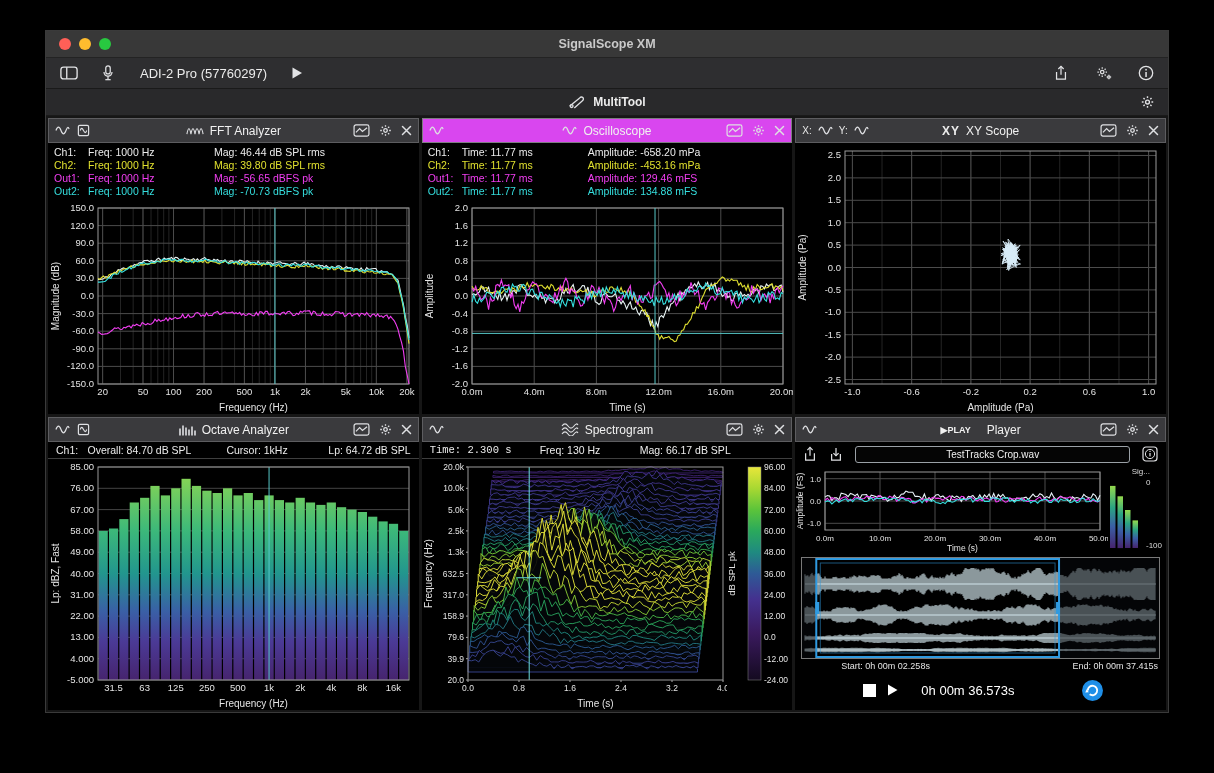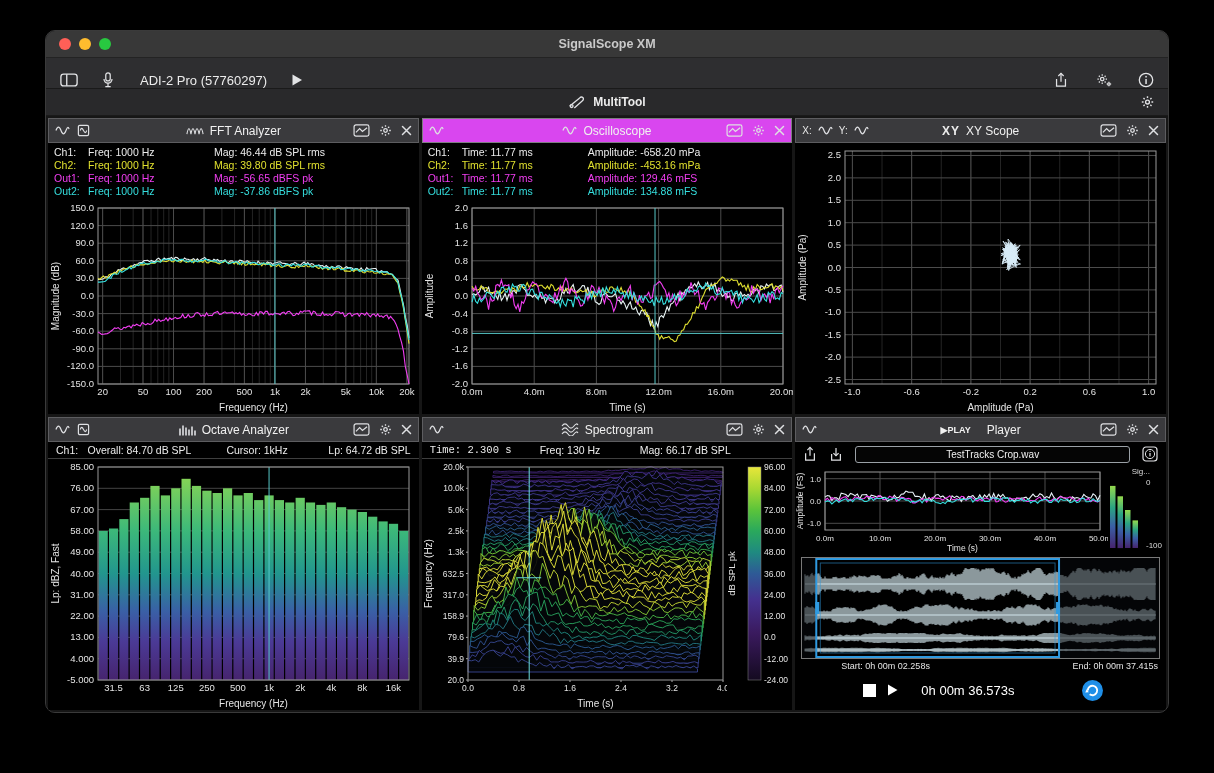--- a/index.html
+++ b/index.html
@@ -1,27 +1,27 @@
 <!DOCTYPE html>
 <html><head>
 <meta charset="utf-8">
 <style>
   * { box-sizing: border-box; margin: 0; padding: 0; }
   html,body { width:1214px; height:773px; background:#000; font-family:"Liberation Sans",sans-serif; overflow:hidden; }
   .window { position:absolute; left:45px; top:30px; width:1124px; height:683px; background:#1c1c1e;
-            border-radius:10px; overflow:hidden; border:1px solid #3a3a3a; box-shadow:0 22px 60px rgba(0,0,0,.7);
+            border-radius:0; overflow:hidden; border:1px solid #3a3a3a; box-shadow:0 22px 60px rgba(0,0,0,.7);
             display:flex; flex-direction:column; }
   
   .titlebar { height:27px; background:#383838; display:flex; align-items:center; position:relative; border-bottom:1px solid #232323; flex:none; }
   .lights { display:flex; gap:8px; margin-left:13px; z-index:2; }
   .light { width:12px; height:12px; border-radius:50%; }
   .l-close{ background:#ff5f57; } .l-min{ background:#febc2e; } .l-zoom{ background:#28c840; }
   .wtitle { position:absolute; left:0; right:0; text-align:center; color:#c9c9c9; font-size:12.5px; font-weight:700; }
   
-  .toolbar { height:31px; background:#2e2e30; display:flex; align-items:flex-end; padding:0 14px; gap:24px; border-bottom:1px solid #1a1a1a; color:#e6e6e8; flex:none; }
+  .toolbar { height:31px; background:#2e2e30; display:flex; align-items:center; padding:0 14px; gap:24px; border-bottom:1px solid #1a1a1a; color:#e6e6e8; flex:none; }
   .tbicon { width:18px; height:16px; color:#e2e3e5; display:inline-flex; }
   .tbicon svg { width:100%; height:100%; }
   .device { font-size:13px; color:#ececec; margin-left:2px; }
   .spacer { flex:1; }
   
   .mtbar { height:27px; background:#29292b; display:flex; align-items:center; justify-content:center; gap:7px; position:relative; border-bottom:1px solid #1a1a1a; flex:none; color:#ececec; font-size:12px; font-weight:600; }
   .mtgear { position:absolute; right:13px; width:15px; height:14px; color:#dfe0e3; }
   .mtgear svg{ width:100%; height:100%; }
   
   .main { flex:1; display:grid; grid-template-columns:1fr 1fr 1fr; grid-template-rows:296px 1fr; gap:3px; padding:2px; background:#161616; min-height:0; }
@@ -206,21 +206,21 @@
             <span class="ro-b" style="color: rgb(224, 224, 46);">Mag: 39.80 dB SPL rms</span>
           </div>
         <div class="ro-row">
             <span class="ro-ch" style="color: rgb(242, 62, 242);">Out1:</span>
             <span class="ro-a" style="color: rgb(242, 62, 242);">Freq: 1000 Hz</span>
             <span class="ro-b" style="color: rgb(242, 62, 242);">Mag: -56.65 dBFS pk</span>
           </div>
         <div class="ro-row">
             <span class="ro-ch" style="color: rgb(53, 222, 222);">Out2:</span>
             <span class="ro-a" style="color: rgb(53, 222, 222);">Freq: 1000 Hz</span>
-            <span class="ro-b" style="color: rgb(53, 222, 222);">Mag: -37.86 dBFS pk</span>
+            <span class="ro-b" style="color: rgb(53, 222, 222);">Mag: -70.73 dBFS pk</span>
           </div>
       </div>
       <div class="chart-wrap" id="chart-fft"><svg width="371" height="214">
             <rect x="50" y="8" width="311" height="176" fill="#000"></rect>
             <line x1="54.63998254305675" x2="54.63998254305675" y1="8" y2="184" stroke="#333" stroke-width="0.7"></line>
             <line x1="72.49630197822788" x2="72.49630197822788" y1="8" y2="184" stroke="#333" stroke-width="0.7"></line>
             <line x1="85.16556223946026" x2="85.16556223946026" y1="8" y2="184" stroke="#333" stroke-width="0.7"></line>
             <line x1="94.99260395645577" x2="94.99260395645577" y1="8" y2="184" stroke="#333" stroke-width="0.7"></line>
             <line x1="103.0218816746314" x2="103.0218816746314" y1="8" y2="184" stroke="#333" stroke-width="0.7"></line>
             <line x1="109.81053925601329" x2="109.81053925601329" y1="8" y2="184" stroke="#333" stroke-width="0.7"></line>

